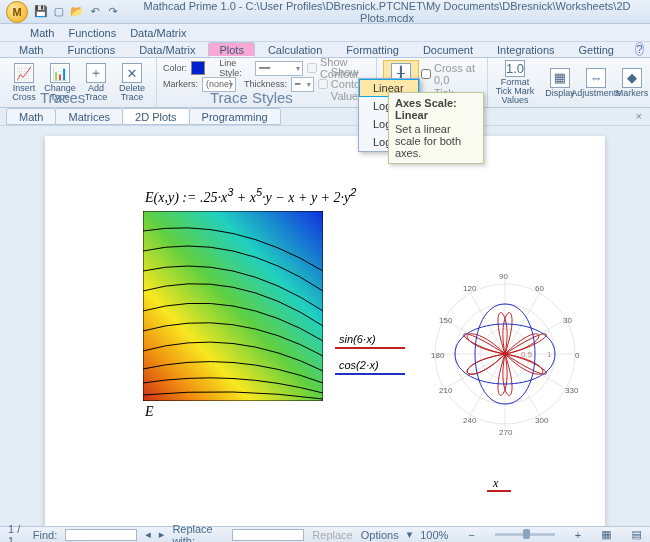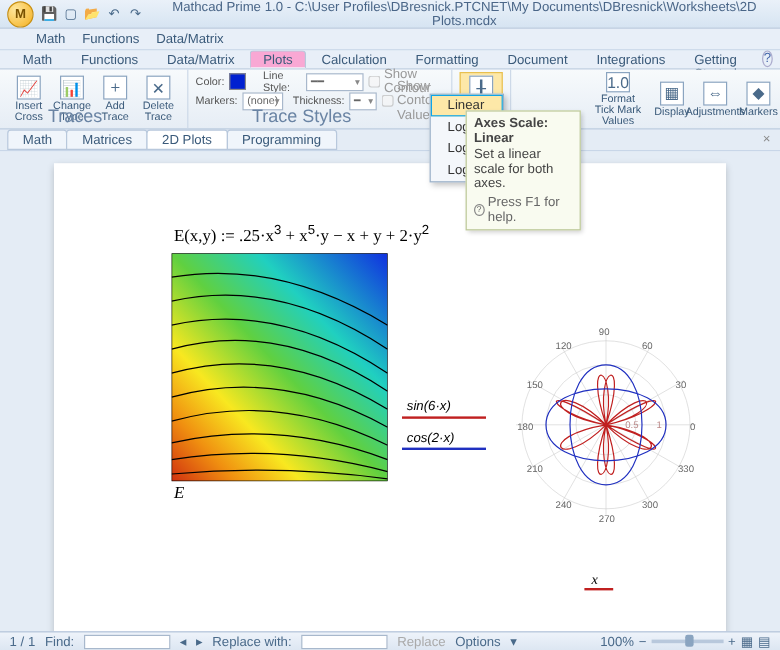--- a/index.html
+++ b/index.html
@@ -25,39 +25,39 @@
 .swatch{width:18px;height:14px;background:#0020d0;border:1px solid #888}
 .chk{font-size:9px;color:#999;display:flex;align-items:center;gap:3px}
 .chk input{width:10px;height:10px}
 .grouplbl{position:absolute;bottom:1px;font-size:15px;color:#6a84a4;text-align:center}
 .wtabs{height:18px;background:#e4ecf5;display:flex;padding-left:6px;gap:0;border-bottom:1px solid #c8d6e8;position:relative}
 .wtab{padding:2px 12px;border:1px solid #b8c8dc;background:#f0f5fb;color:#3a5a7a;cursor:pointer;border-radius:3px 3px 0 0;margin-right:-1px}
 .wtab.active{background:#fff}
 .wclose{position:absolute;right:8px;top:2px;color:#888;cursor:pointer}
 .canvas{position:absolute;top:126px;bottom:16px;left:0;right:0;background:#e4ecf5;display:flex;justify-content:center;overflow:hidden}
 .page{width:560px;background:#fff;margin-top:10px;box-shadow:0 2px 6px rgba(0,0,0,.2);position:relative;height:480px}
-.formula{position:absolute;left:100px;top:50px;font-family:'Times New Roman',serif;font-size:14px;}
+.formula{position:absolute;left:100px;top:50px;font-family:'Times New Roman',serif;font-size:14px;font-style:italic}
 .contour{position:absolute;left:98px;top:75px;width:180px;height:190px}
 .elabel{position:absolute;left:100px;top:268px;font-family:'Times New Roman',serif;font-size:14px;font-style:italic}
 .trig{position:absolute;left:290px;top:195px;font-family:'Times New Roman',serif;font-style:italic;font-size:13px}
 .trig div{border-bottom:2px solid;padding:2px 4px;margin-bottom:8px;width:70px}
 .polar{position:absolute;left:380px;top:138px;width:160px;height:160px}
 .axlbl{position:absolute;font-size:8px;color:#666}
 .xlabel{position:absolute;left:448px;top:340px;font-family:'Times New Roman',serif;font-style:italic;font-size:12px}
 .xline{position:absolute;left:442px;top:354px;width:24px;border-bottom:2px solid #c02020}
 .menu-pop{position:absolute;left:358px;top:78px;background:#f4f7fb;border:1px solid #9ab0c8;box-shadow:2px 2px 5px rgba(0,0,0,.25);z-index:10;font-size:10px}
 .menu-pop .mi{padding:3px 14px;cursor:pointer;color:#333}
 .menu-pop .mi.sel{background:#fde8a8;border:1px solid #0ea5e9;padding:2px 13px}
 .tooltip{position:absolute;left:388px;top:92px;width:96px;background:#f9fbf0;border:1px solid #bcc898;padding:4px 6px;font-size:9px;color:#444;box-shadow:2px 2px 4px rgba(0,0,0,.2);z-index:11}
 .tooltip b{display:block;margin-bottom:2px}
 .tooltip .hl{margin-top:4px;color:#666;display:flex;gap:3px;align-items:center}
 .hcirc{width:10px;height:10px;border:1px solid #888;border-radius:50%;display:inline-flex;align-items:center;justify-content:center;font-size:7px}
 .statusbar{position:absolute;bottom:0;left:0;right:0;height:16px;background:linear-gradient(#eef3fa,#dce6f2);border-top:1px solid #b8c8dc;display:flex;align-items:center;padding:0 8px;font-size:10px;color:#4a6a8a;gap:8px}
 .sinp{width:72px;height:12px;border:1px solid #a8b8cc;background:#fff}
-.zoom{margin-left:auto;display:flex;align-items:center;gap:4px}
+.zoom{margin-left:auto;display:flex;align-items:center;gap:20px}
 .slider{width:60px;height:3px;background:#b8c8dc;position:relative}
 .slider:before{content:"";width:7px;height:10px;background:#8aa4c0;position:absolute;left:28px;top:-4px;border-radius:2px}
 .axes-hl{position:absolute;left:388px;top:64px;width:60px;height:12px;border:1px solid #e8c050;background:#fde8a8;z-index:5}
 .ribbon-right{display:flex;margin-left:auto}
 </style>
 </head>
 <body>
 
 <div class="titlebar">
   <div class="app-btn">M</div>
@@ -129,20 +129,34 @@
           <input type="checkbox" disabled="" style="">
           <span>Show Contour Values</span>
         </label>
       </div>
   </div>
   <div class="rgroup" style="flex-direction:row">
     <div class="vbtn" style="background:#fde8a8;border:1px solid #e8c050">
         <div class="ic">╂</div>
         <div class="lb">Change Scale</div>
       </div>
+    <div style="display:flex;flex-direction:column;gap:1px;padding:2px">
+      <label class="chk">
+          <input type="checkbox" style="">
+          <span>Cross at 0,0</span>
+        </label>
+      <label class="chk">
+          <input type="checkbox" checked="" style="">
+          <span>Tick Marks</span>
+        </label>
+      <label class="chk">
+          <input type="checkbox" checked="" style="">
+          <span>Tick Mark Values</span>
+        </label>
+    </div>
   </div>
   <div class="ribbon-right">
     <div class="vbtn" style="width:54px">
         <div class="ic">1.0</div>
         <div class="lb">Format Tick Mark Values</div>
       </div>
     <div class="vbtn">
         <div class="ic">▦</div>
         <div class="lb">Display</div>
       </div>
@@ -164,24 +178,20 @@
 <div class="menu-pop">
   <div class="mi sel">Linear</div>
   <div class="mi">Log x</div>
   <div class="mi">Log y</div>
   <div class="mi">Log xy</div>
 </div>
 
 <div class="tooltip">
   <b>Axes Scale: Linear</b>
   <span>Set a linear scale for both axes.</span>
-  <div class="hl">
-      <span class="hcirc">?</span>
-      <span>Press F1 for help.</span>
-    </div>
 </div>
 
 <div class="wtabs">
   <div class="wtab">Math</div>
   <div class="wtab">Matrices</div>
   <div class="wtab active">2D Plots</div>
   <div class="wtab">Programming</div>
   <div class="wclose">×</div>
 </div>
 

